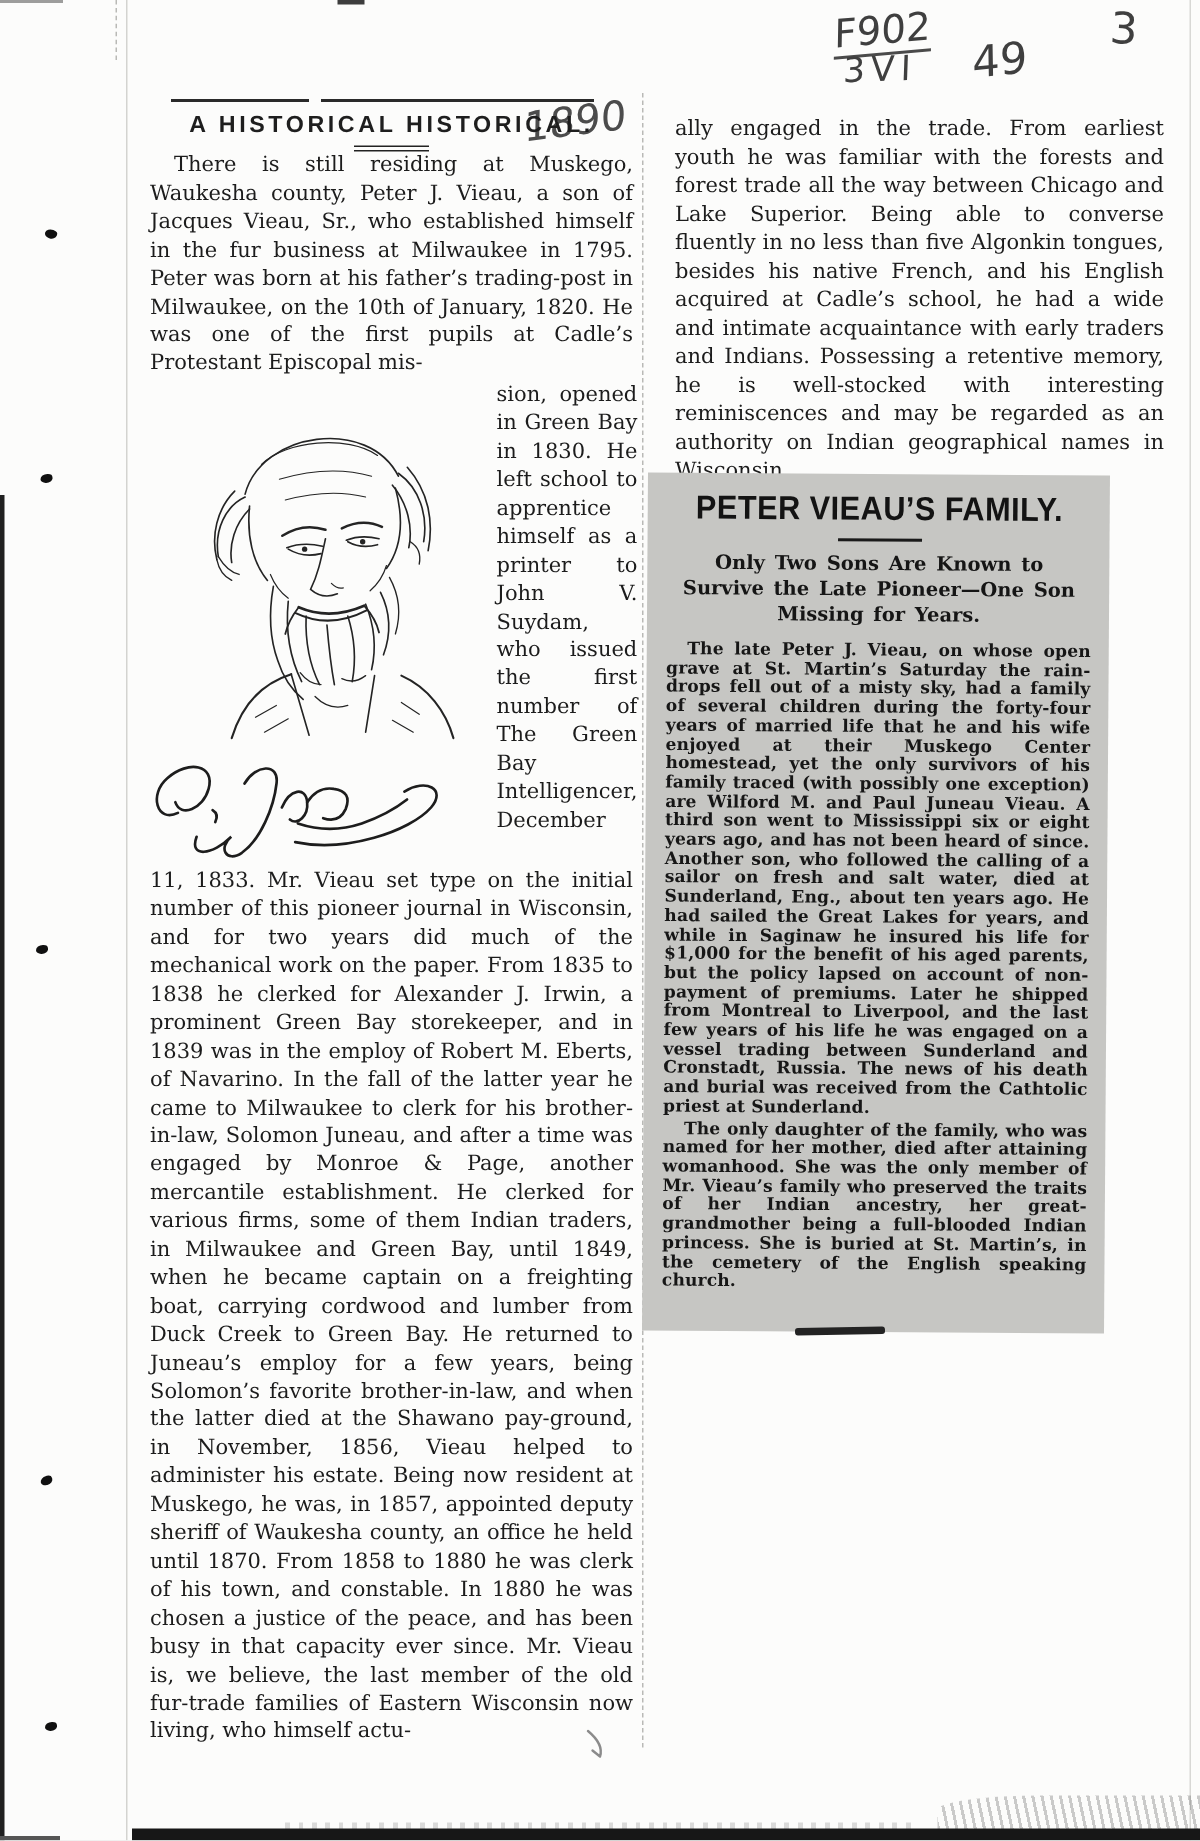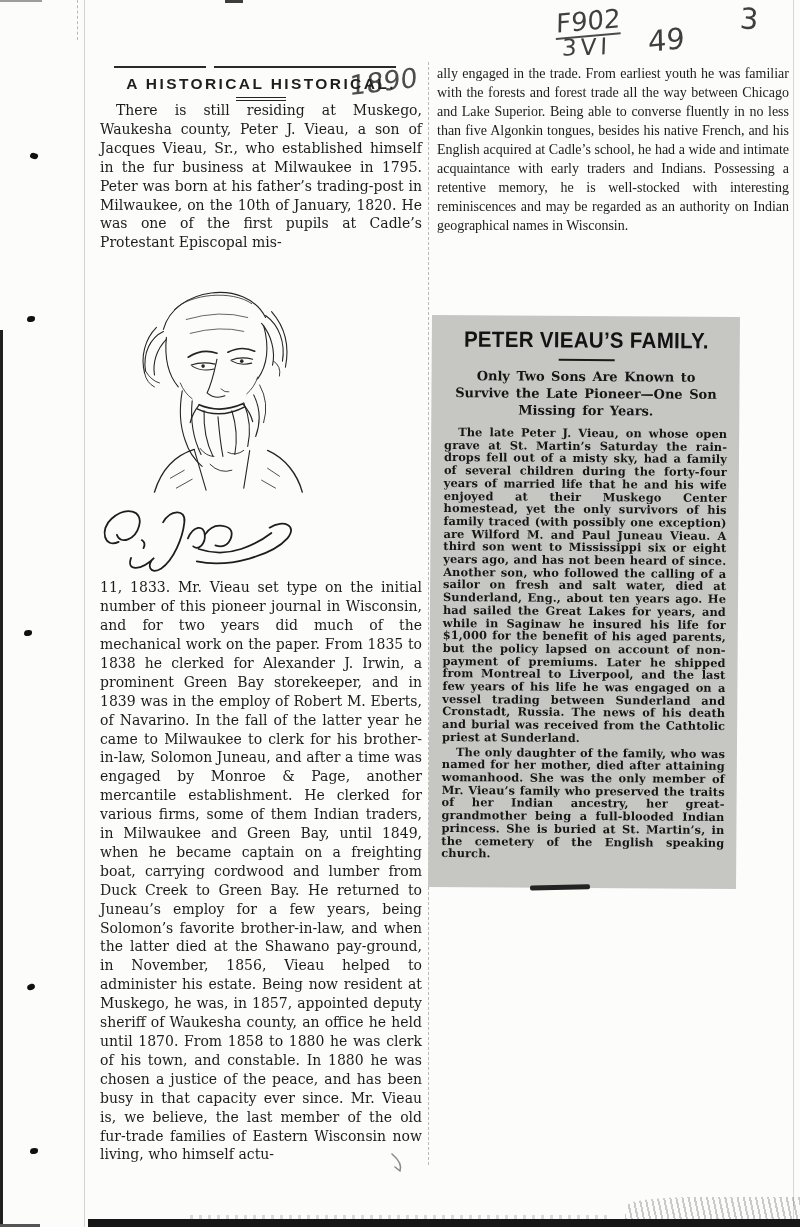--- a/index.html
+++ b/index.html
@@ -40,21 +40,21 @@
   .body-text{font-size:14px;line-height:18.9px;text-align:justify;}
   .intro{margin:0 0 0;text-indent:16px;}
   .wrapzone{display:flex;margin-top:2px;}
   .portrait-block{flex:none;width:228px;margin:0;}
   .portrait-block svg{display:block;}
   .sig{margin-top:-16px;margin-left:-8px;}
   .beside{flex:1;margin:0;padding-left:3px;}
   .cont{margin:0;}
   
   .rcol{position:absolute;left:437px;top:64px;width:352px;}
-  .col2{margin:0;font-size:14px;line-height:19px;text-align:justify;font-family:Liberation Serif, serif;}
+  .col2{margin:13px;font-size:14px;line-height:19px;text-align:justify;}
   
   .clipping{position:absolute;left:430px;top:316px;width:308px;min-height:572px;background:#c6c6c3;
             transform:rotate(.4deg);padding:10px 12px 12px 13px;box-sizing:border-box;}
   .clip-headline{margin:2px 0 0;text-align:center;font-family:"Liberation Sans",sans-serif;
                  font-size:20.5px;font-weight:700;letter-spacing:.3px;color:#131313;transform:scaleY(1.08);}
   .clip-rule{width:56px;margin:7px auto 7px;height:0;border-top:2px solid #1a1a1a;}
   .clip-subhead{margin:0 8px;text-align:center;font-size:13px;font-weight:700;line-height:17px;word-spacing:2px;color:#151515;}
   .clip-body{margin-top:8px;}
   .clip-body p{margin:0;font-size:11.4px;font-weight:700;line-height:12.7px;text-align:justify;
                text-indent:14px;color:#161616;letter-spacing:.1px;}
@@ -150,20 +150,21 @@
             <path d="M30,60 C14,68 8,46 22,34 C38,20 58,24 53,42 C49,57 32,64 28,52"></path>
             <path d="M56,58 q5,3 2,9"></path>
             <path d="M80,38 C88,24 106,22 104,38 C102,56 92,80 78,90 C66,98 60,86 70,78 C56,92 38,94 44,78"></path>
             <path d="M108,56 C114,42 126,40 127,52 C128,62 120,70 114,65"></path>
             <path d="M127,52 q8,-12 20,-10 q14,2 9,15 q-5,11 -17,7"></path>
             <path d="M120,68 q24,8 48,0 q20,-7 34,-18"></path>
             <path d="M200,44 C216,34 232,42 220,56 C204,74 156,90 118,82"></path>
           </g>
         </svg>
       </figure>
+      <p class="body-text beside">sion, opened in Green Bay in 1830. He left school to apprentice himself as a printer to John V. Suydam, who issued the first number of The Green Bay Intelligencer, December</p>
     </div>
 
     <p class="body-text cont">11, 1833. Mr. Vieau set type on the initial number of this pioneer journal in Wisconsin, and for two years did much of the mechanical work on the paper. From 1835 to 1838 he clerked for Alexander J. Irwin, a prominent Green Bay storekeeper, and in 1839 was in the employ of Robert M. Eberts, of Navarino. In the fall of the latter year he came to Milwaukee to clerk for his brother-in-law, Solomon Juneau, and after a time was engaged by Monroe &amp; Page, another mercantile establishment. He clerked for various firms, some of them Indian traders, in Milwaukee and Green Bay, until 1849, when he became captain on a freighting boat, carrying cordwood and lumber from Duck Creek to Green Bay. He returned to Juneau’s employ for a few years, being Solomon’s favorite brother-in-law, and when the latter died at the Shawano pay-ground, in November, 1856, Vieau helped to administer his estate. Being now resident at Muskego, he was, in 1857, appointed deputy sheriff of Waukesha county, an office he held until 1870. From 1858 to 1880 he was clerk of his town, and constable. In 1880 he was chosen a justice of the peace, and has been busy in that capacity ever since. Mr. Vieau is, we believe, the last member of the old fur-trade families of Eastern Wisconsin now living, who himself actu-</p>
   </div>
 
   <div class="rcol">
     <p class="col2">ally engaged in the trade. From earliest youth he was familiar with the forests and forest trade all the way between Chicago and Lake Superior. Being able to converse fluently in no less than five Algonkin tongues, besides his native French, and his English acquired at Cadle’s school, he had a wide and intimate acquaintance with early traders and Indians. Possessing a retentive memory, he is well-stocked with interesting reminiscences and may be regarded as an authority on Indian geographical names in Wisconsin.</p>
   </div>
 
   <div class="clipping">

